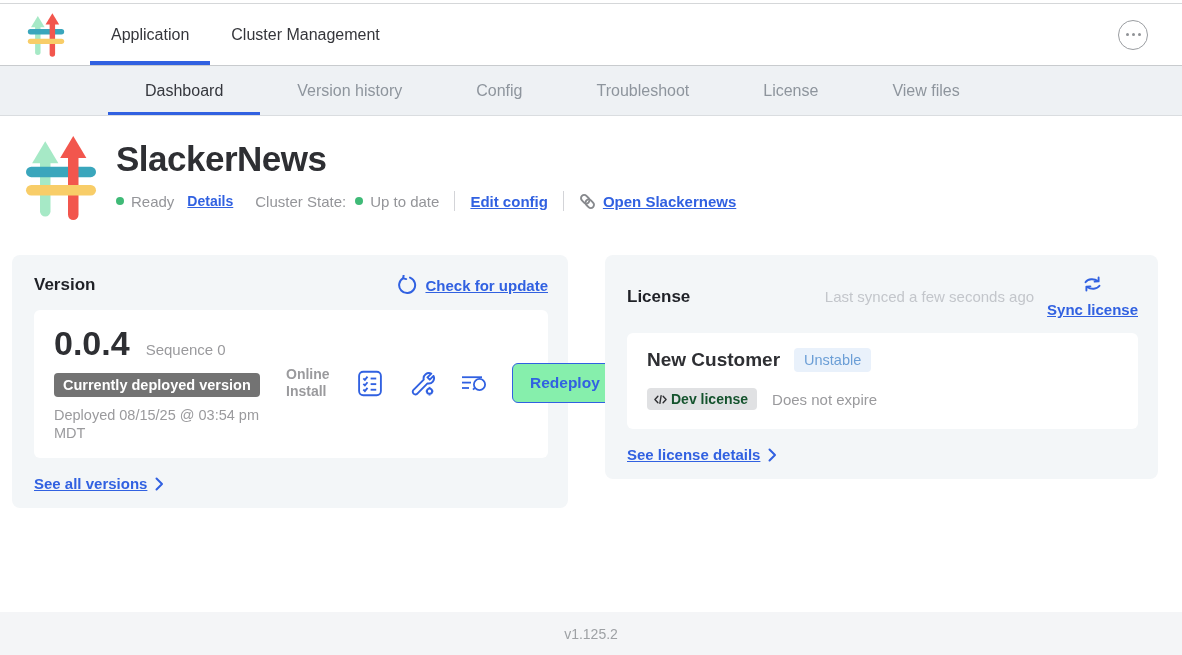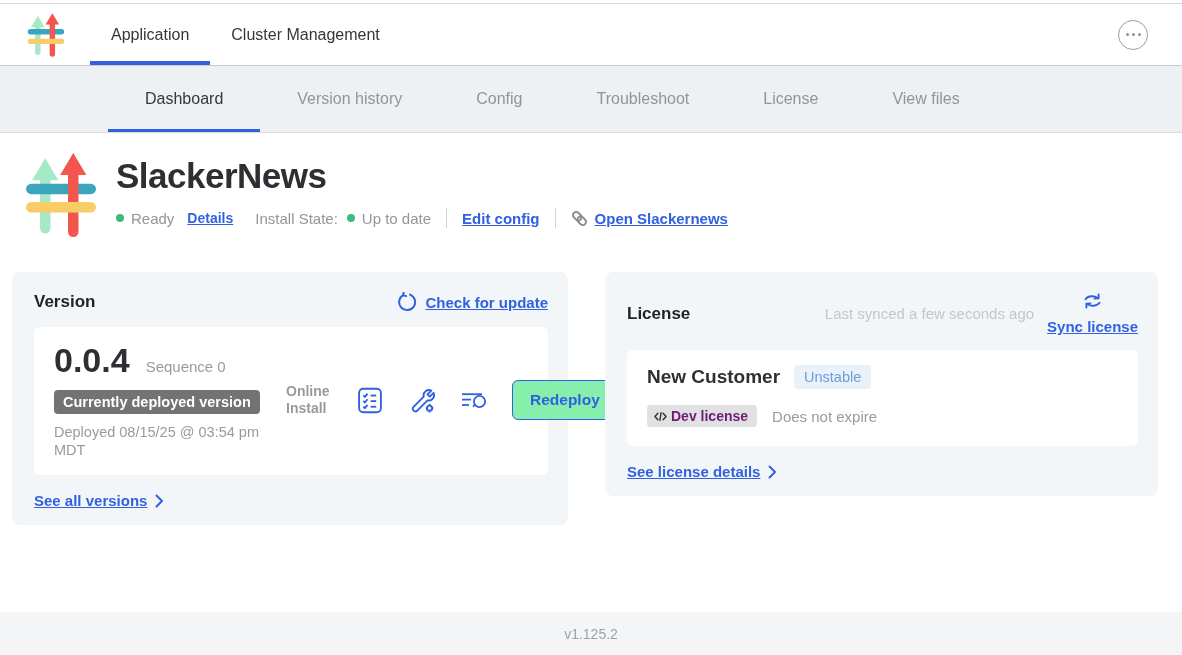--- a/index.html
+++ b/index.html
@@ -16,21 +16,21 @@
   .main-tabs { display:flex; height:100%; }
   .main-tab { padding:0 21px; display:flex; align-items:center; font-size:16px; color:#35363b;
               border-bottom:4px solid transparent; padding-top:4px; cursor:pointer; }
   .main-tab.active { border-bottom-color:#3161e1; }
   .menu-btn { margin-left:auto; margin-right:34px; align-self:center; width:30px; height:30px;
               border:1.5px solid #9a9da1; border-radius:50%; display:flex; align-items:center;
               justify-content:center; gap:3px; cursor:pointer; background:#fff; }
   .menu-btn i { width:3px; height:3px; border-radius:50%; background:#8f9296; }
 
   
-  .subnav { height:67px; background:#eef1f4; border-bottom:1px solid #dadde0; display:flex; padding-left:108px; }
+  .subnav { height:50px; background:#eef1f4; border-bottom:1px solid #dadde0; display:flex; padding-left:108px; }
   .sub-tab { padding:0 37px; display:flex; align-items:center; font-size:16px; color:#8e959d;
              border-bottom:3px solid transparent; padding-top:3px; cursor:pointer; }
   .sub-tab.active { color:#35373d; border-bottom-color:#3161e1; }
 
   
   .app-header { display:flex; padding:20px 0 0 22px; }
   .app-logo { width:78px; height:84px; }
   .app-logo svg { width:100%; height:100%; }
   .app-head-text { margin-left:16px; padding-top:3px; }
   .app-title { font-size:35px; font-weight:bold; color:#2e2f33; letter-spacing:-0.5px; }
@@ -70,21 +70,21 @@
                   font-size:15.5px; font-family:inherit; padding:10px 17px; border-radius:6px; cursor:pointer; }
   .card-foot { margin-top:17px; display:flex; align-items:center; gap:8px; font-size:15px; }
 
   
   .lic-inner { padding:15px 20px 19px; }
   .lic-row1 { display:flex; align-items:center; }
   .customer { font-size:19px; font-weight:bold; color:#2e2f33; }
   .channel-badge { margin-left:14px; background:#e9f1fb; color:#6b9ed6; font-size:14.5px;
                    padding:4px 10px; border-radius:4px; }
   .lic-row2 { margin-top:16px; display:flex; align-items:center; }
-  .type-badge { background:#e0e1e3; color:#701a75; font-weight:bold; font-size:14px;
+  .type-badge { background:#e0e1e3; color:#14532d; font-weight:bold; font-size:14px;
                 padding:3px 9px 3px 6px; border-radius:4px; display:flex; align-items:center; gap:3px; }
   .expiry { margin-left:15px; color:#9a9a9d; font-size:15px; }
 
   
   .footer { position:absolute; bottom:0; left:0; width:100%; height:43px; background:#f4f5f7;
             display:flex; align-items:center; justify-content:center; font-size:14px; color:#9ea1a5; }
 </style>
 </head>
 <body>
 
@@ -148,21 +148,21 @@
         <polygon points="29,0 21.5,12.5 36.5,12.5" fill="#f2564d"></polygon>
         <line x1="5" y1="31" x2="39" y2="31" stroke="#f8cd68" stroke-width="6" stroke-linecap="round"></line>
       </svg>
     </div>
     <div class="app-head-text">
       <div class="app-title">SlackerNews</div>
       <div class="status-row">
         <span class="dot"></span>
         <span class="status-text">Ready</span>
         <span class="lnk details-lnk">Details</span>
-        <span class="cs-label">Install State:</span>
+        <span class="cs-label">Cluster State:</span>
         <span class="dot"></span>
         <span>Up to date</span>
         <span class="vdiv"></span>
         <span class="lnk">Edit config</span>
         <span class="vdiv"></span>
         <span class="open-app">
           <svg width="17" height="17" viewBox="0 0 16 16">
             <g transform="rotate(-45 8 8)" fill="none" stroke="#87898d" stroke-width="1.8">
               <rect x="5" y="0.6" width="6" height="8.8" rx="3"></rect>
               <rect x="5" y="6.6" width="6" height="8.8" rx="3"></rect>

